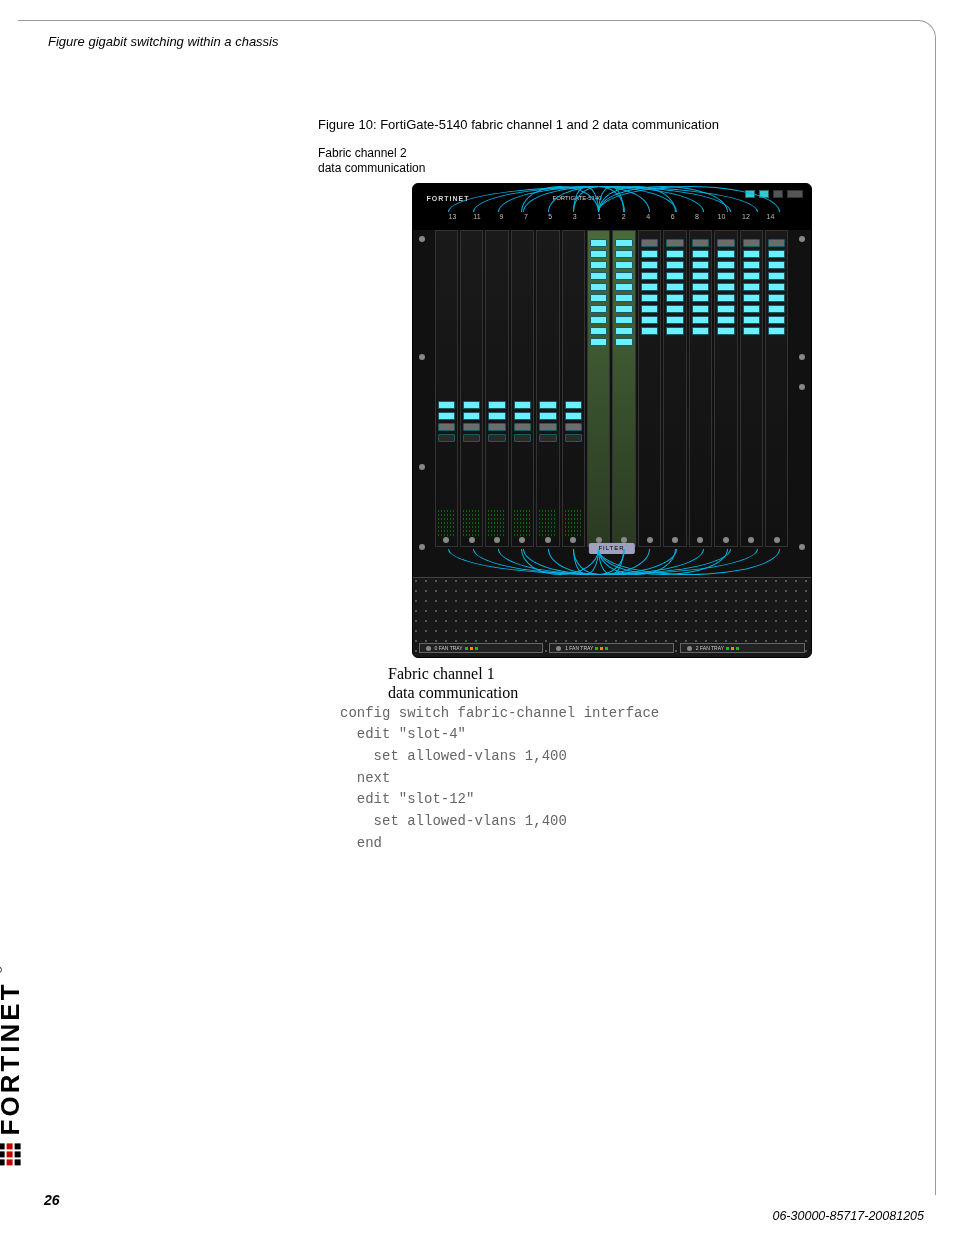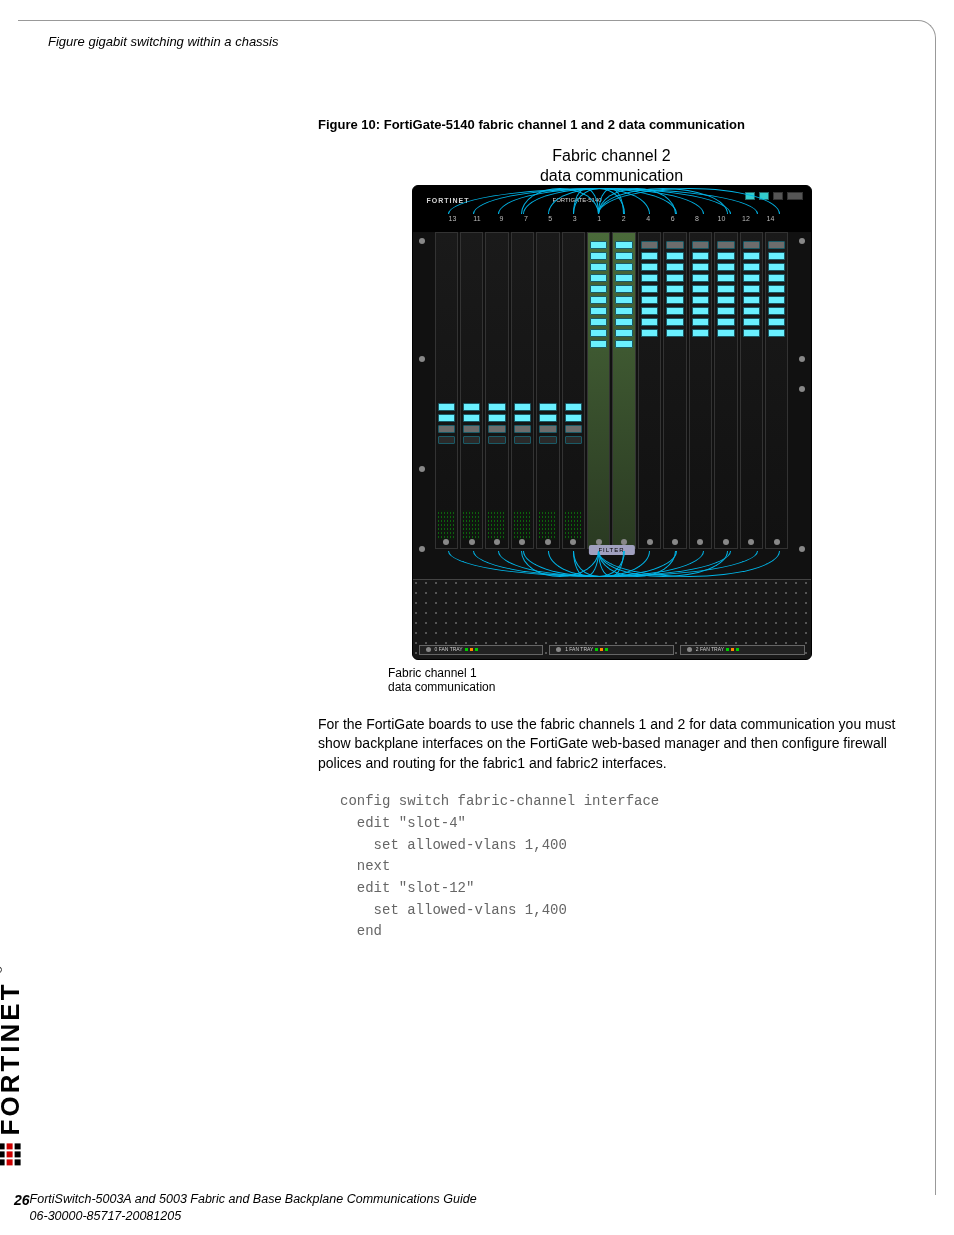--- a/index.html
+++ b/index.html
@@ -30,28 +30,27 @@
     font-style: italic;
     font-size: 13px;
     padding: 0 30px 10px 30px;
   }
   .content-col {
     margin-left: 300px;
     margin-right: 30px;
     padding-top: 55px;
   }
   .fig-caption {
-    font-weight: bold;
+    font-weight: normal;
     font-size: 13px;
     margin-bottom: 12px;
   }
   .chassis-label-top {
-    text-align: center;
-    font-size: 16px;
-    margin-bottom: 0;
+    font-size: 12px;
+    margin-bottom: 8px;
     line-height: 1.2;
   }
   .chassis-wrap { display:flex; justify-content:center; margin-bottom:6px; }
   .chassis {
     width: 400px;
     height: 475px;
     background:#111;
     border:1px solid #000;
     border-radius:6px;
     position:relative;
@@ -189,24 +188,24 @@
     border-top:10px solid transparent;
     border-bottom:10px solid transparent;
   }
   .triangle-l { left:-12px; bottom:75px; border-right:12px solid #000; }
   .triangle-r { right:-12px; bottom:75px; border-left:12px solid #000; }
   .side-dot {
     position:absolute;
     width:6px;height:6px;border-radius:50%;background:#888;
   }
   .chassis-label-bot {
-    font-size:12px;
+    font-size:16px;
     margin-left:70px;
     line-height:1.2;
-    margin-bottom:20px;
+    font-family:Liberation Serif, serif;
   }
   .para { margin-bottom:18px; text-align:left; }
   .code-block {
     font-family: "Courier New", monospace;
     font-size:14px;
     white-space:pre;
     color:#666;
     line-height:1.55;
     margin-left:22px;
   }
@@ -227,22 +226,22 @@
     display:inline-grid;
     grid-template-columns:repeat(3,6px);
     grid-template-rows:repeat(3,6px);
     gap:2px;
   }
   .side-brand .sq span { background:#000; }
   .side-brand .sq span.r { background:#c00; }
   .side-brand .reg { font-size:10px; align-self:flex-start; }
   .footer {
     position:absolute;
-    left:14px; right:30px; bottom:10px;
-    text-align:left;
+    left:44px; right:30px; bottom:10px;
+    text-align:right;
     font-style:italic;
     font-size:12.5px;
     line-height:1.35;
   }
   .footer .pg {
     float:left;
     font-style:italic;
     font-weight:bold;
     font-size:14px;
   }
@@ -549,21 +548,20 @@
         <div class="triangle-l"></div>
         <div class="triangle-r"></div>
       </div>
     </div>
 
     <div class="chassis-label-bot">
       <span>Fabric channel 1</span><br>
       <span>data communication</span>
     </div>
 
-    <p class="para">For the FortiGate boards to use the fabric channels 1 and 2 for data communication you must show backplane interfaces on the FortiGate web-based manager and then configure firewall polices and routing for the fabric1 and fabric2 interfaces.</p>
 
     <div class="code-block">config switch fabric-channel interface
   edit "slot-4"
     set allowed-vlans 1,400
   next
   edit "slot-12"
     set allowed-vlans 1,400
   end</div>
   </div>
 </div>
@@ -579,15 +577,15 @@
     <span></span>
       <span></span>
       <span></span>
   </span>
   <span>FORTINET</span>
   <span class="reg">®</span>
 </div>
 
 <div class="footer">
   <span class="pg">26</span>
-  <span>FortiSwitch-5003A and 5003   Fabric and Base Backplane Communications Guide</span><br>
+  <br>
   <span>06-30000-85717-20081205</span>
 </div>
 
 </body></html>

